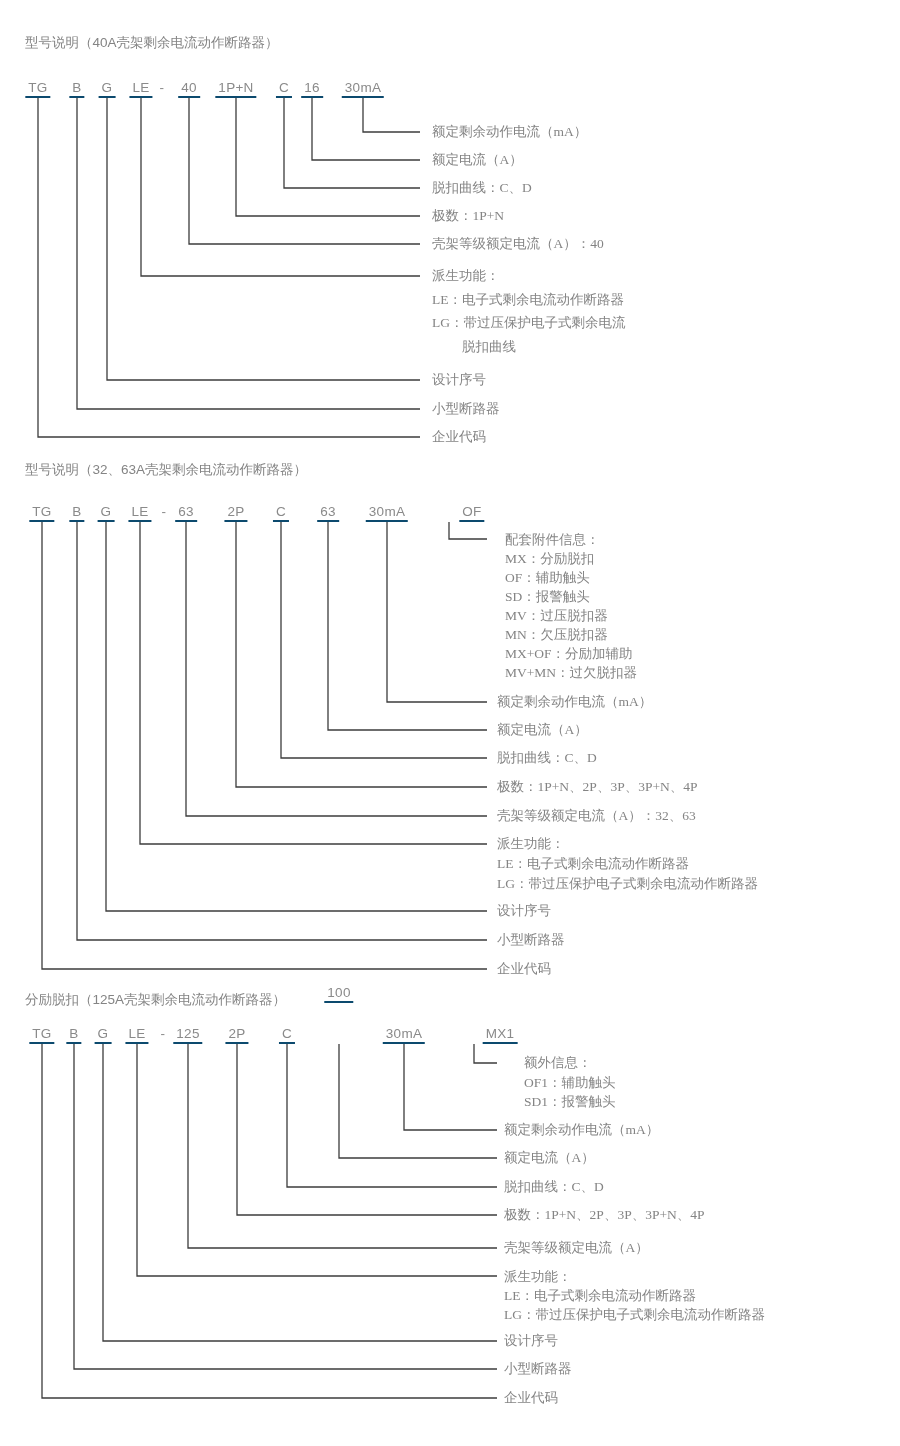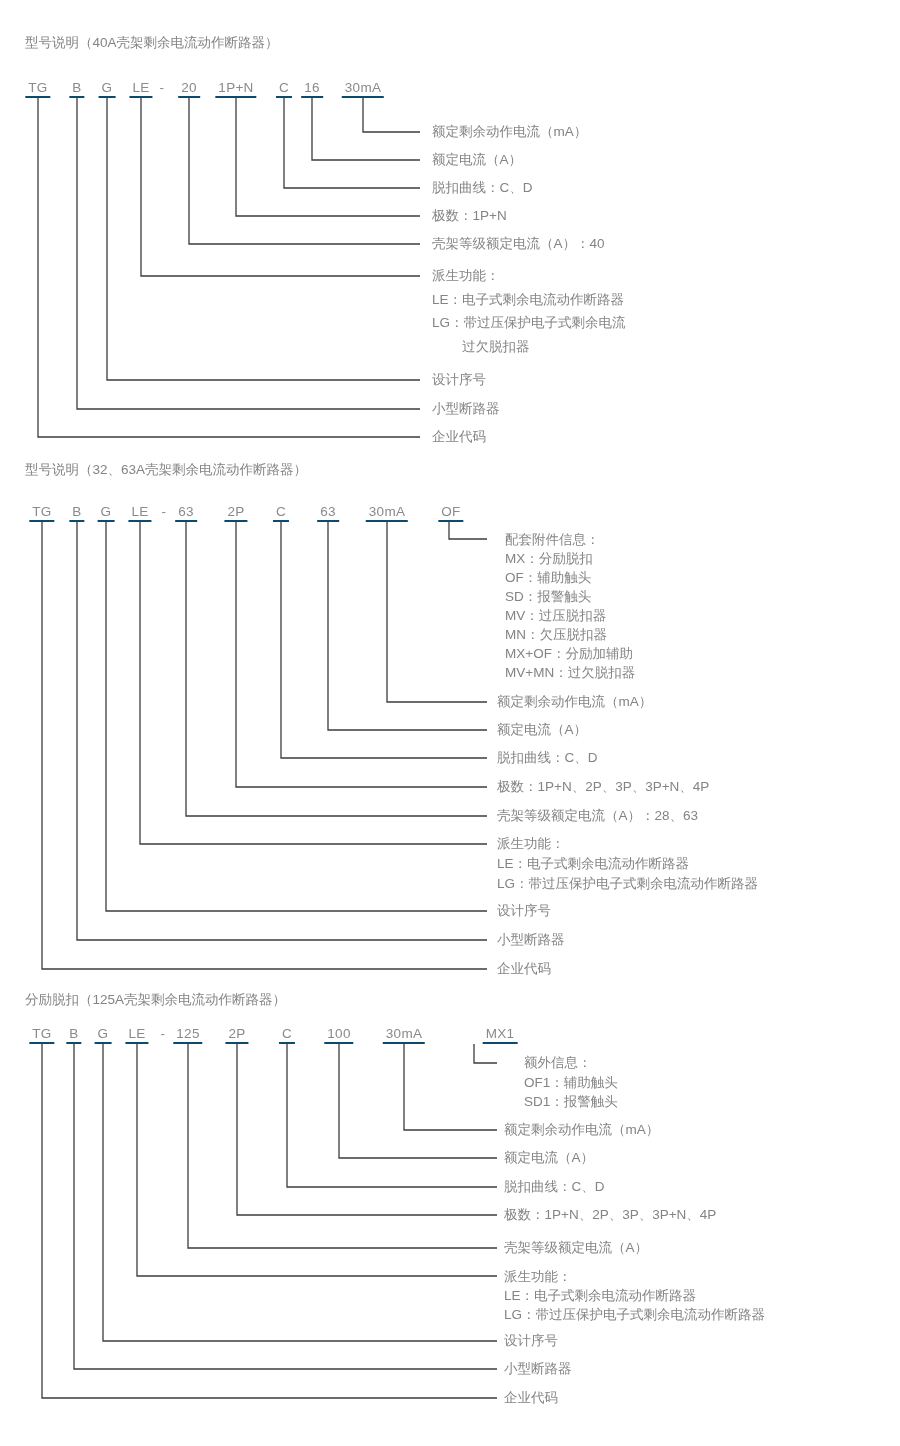--- a/index.html
+++ b/index.html
@@ -17,21 +17,21 @@
   .seg{
     position:absolute;transform:translateX(-50%);
     font-size:13.5px;line-height:16px;height:16px;padding:0 3px;
     border-bottom:2px solid #0c4a6e;color:#8a8a8a;white-space:nowrap;text-align:center;
     letter-spacing:0.3px;
   }
   .seg.dash{border-bottom:none;padding:0 1px;}
   .label{
     position:absolute;font-size:13.5px;color:#848484;white-space:nowrap;
   }
-  .label-line{white-space:nowrap;}
+  .label-line{white-space:nowrap;font-family:Liberation Serif, serif;}
 </style>
 </head>
 <body>
 
 <svg id="connector-svg" width="900" height="1446">
     <path d="M 363 98 V 132 H 420"></path>
     <path d="M 312 98 V 160 H 420"></path>
     <path d="M 284 98 V 188 H 420"></path>
     <path d="M 236 98 V 216 H 420"></path>
     <path d="M 189 98 V 244 H 420"></path>
@@ -61,21 +61,21 @@
     <path d="M 42 1044 V 1398 H 497"></path>
   </svg>
 <div id="diagram-root">
     <div>
       <div class="section-title" style="left: 25px; top: 34px;">型号说明（40A壳架剩余电流动作断路器）</div>
       <div class="seg" style="left: 38px; top: 80px;">TG</div>
       <div class="seg" style="left: 77px; top: 80px;">B</div>
       <div class="seg" style="left: 107px; top: 80px;">G</div>
       <div class="seg" style="left: 141px; top: 80px;">LE</div>
       <div class="seg dash" style="left: 162px; top: 80px;">-</div>
-      <div class="seg" style="left: 189px; top: 80px;">20</div>
+      <div class="seg" style="left: 189px; top: 80px;">40</div>
       <div class="seg" style="left: 236px; top: 80px;">1P+N</div>
       <div class="seg" style="left: 284px; top: 80px;">C</div>
       <div class="seg" style="left: 312px; top: 80px;">16</div>
       <div class="seg" style="left: 363px; top: 80px;">30mA</div>
       <div class="label" style="left: 432px; top: 123px; line-height: 18px;">
         <div class="label-line">额定剩余动作电流（mA）</div>
       </div>
       <div class="label" style="left: 432px; top: 151px; line-height: 18px;">
         <div class="label-line">额定电流（A）</div>
       </div>
@@ -85,21 +85,21 @@
       <div class="label" style="left: 432px; top: 207px; line-height: 18px;">
         <div class="label-line">极数：1P+N</div>
       </div>
       <div class="label" style="left: 432px; top: 235px; line-height: 18px;">
         <div class="label-line">壳架等级额定电流（A）：40</div>
       </div>
       <div class="label" style="left: 432px; top: 264.25px; line-height: 23.5px;">
         <div class="label-line">派生功能：</div>
         <div class="label-line">LE：电子式剩余电流动作断路器</div>
         <div class="label-line">LG：带过压保护电子式剩余电流</div>
-        <div class="label-line" style="padding-left: 30px;">过欠脱扣器</div>
+        <div class="label-line" style="padding-left: 30px;">脱扣曲线</div>
       </div>
       <div class="label" style="left: 432px; top: 371px; line-height: 18px;">
         <div class="label-line">设计序号</div>
       </div>
       <div class="label" style="left: 432px; top: 400px; line-height: 18px;">
         <div class="label-line">小型断路器</div>
       </div>
       <div class="label" style="left: 432px; top: 428px; line-height: 18px;">
         <div class="label-line">企业代码</div>
       </div>
@@ -109,21 +109,21 @@
       <div class="seg" style="left: 42px; top: 504px;">TG</div>
       <div class="seg" style="left: 77px; top: 504px;">B</div>
       <div class="seg" style="left: 106px; top: 504px;">G</div>
       <div class="seg" style="left: 140px; top: 504px;">LE</div>
       <div class="seg dash" style="left: 164px; top: 504px;">-</div>
       <div class="seg" style="left: 186px; top: 504px;">63</div>
       <div class="seg" style="left: 236px; top: 504px;">2P</div>
       <div class="seg" style="left: 281px; top: 504px;">C</div>
       <div class="seg" style="left: 328px; top: 504px;">63</div>
       <div class="seg" style="left: 387px; top: 504px;">30mA</div>
-      <div class="seg" style="left: 451px; top: 504px;">OF</div>
+      <div class="seg" style="left: 472px; top: 504px;">OF</div>
       <div class="label" style="left: 497px; top: 529.5px; line-height: 19px; margin-left: 8px;">
         <div class="label-line">配套附件信息：</div>
         <div class="label-line">MX：分励脱扣</div>
         <div class="label-line">OF：辅助触头</div>
         <div class="label-line">SD：报警触头</div>
         <div class="label-line">MV：过压脱扣器</div>
         <div class="label-line">MN：欠压脱扣器</div>
         <div class="label-line">MX+OF：分励加辅助</div>
         <div class="label-line">MV+MN：过欠脱扣器</div>
       </div>
@@ -133,21 +133,21 @@
       <div class="label" style="left: 497px; top: 721px; line-height: 18px;">
         <div class="label-line">额定电流（A）</div>
       </div>
       <div class="label" style="left: 497px; top: 749px; line-height: 18px;">
         <div class="label-line">脱扣曲线：C、D</div>
       </div>
       <div class="label" style="left: 497px; top: 778px; line-height: 18px;">
         <div class="label-line">极数：1P+N、2P、3P、3P+N、4P</div>
       </div>
       <div class="label" style="left: 497px; top: 807px; line-height: 18px;">
-        <div class="label-line">壳架等级额定电流（A）：28、63</div>
+        <div class="label-line">壳架等级额定电流（A）：32、63</div>
       </div>
       <div class="label" style="left: 497px; top: 834px; line-height: 20px;">
         <div class="label-line">派生功能：</div>
         <div class="label-line">LE：电子式剩余电流动作断路器</div>
         <div class="label-line">LG：带过压保护电子式剩余电流动作断路器</div>
       </div>
       <div class="label" style="left: 497px; top: 902px; line-height: 18px;">
         <div class="label-line">设计序号</div>
       </div>
       <div class="label" style="left: 497px; top: 931px; line-height: 18px;">
@@ -160,21 +160,21 @@
     <div>
       <div class="section-title" style="left: 25px; top: 991px;">分励脱扣（125A壳架剩余电流动作断路器）</div>
       <div class="seg" style="left: 42px; top: 1026px;">TG</div>
       <div class="seg" style="left: 74px; top: 1026px;">B</div>
       <div class="seg" style="left: 103px; top: 1026px;">G</div>
       <div class="seg" style="left: 137px; top: 1026px;">LE</div>
       <div class="seg dash" style="left: 163px; top: 1026px;">-</div>
       <div class="seg" style="left: 188px; top: 1026px;">125</div>
       <div class="seg" style="left: 237px; top: 1026px;">2P</div>
       <div class="seg" style="left: 287px; top: 1026px;">C</div>
-      <div class="seg" style="left: 339px; top: 1026px;">100</div>
+      <div class="seg" style="left: 339px; top: 985px;">100</div>
       <div class="seg" style="left: 404px; top: 1026px;">30mA</div>
       <div class="seg" style="left: 500px; top: 1026px;">MX1</div>
       <div class="label" style="left: 524px; top: 1053.25px; line-height: 19.5px;">
         <div class="label-line">额外信息：</div>
         <div class="label-line">OF1：辅助触头</div>
         <div class="label-line">SD1：报警触头</div>
       </div>
       <div class="label" style="left: 504px; top: 1121px; line-height: 18px;">
         <div class="label-line">额定剩余动作电流（mA）</div>
       </div>

